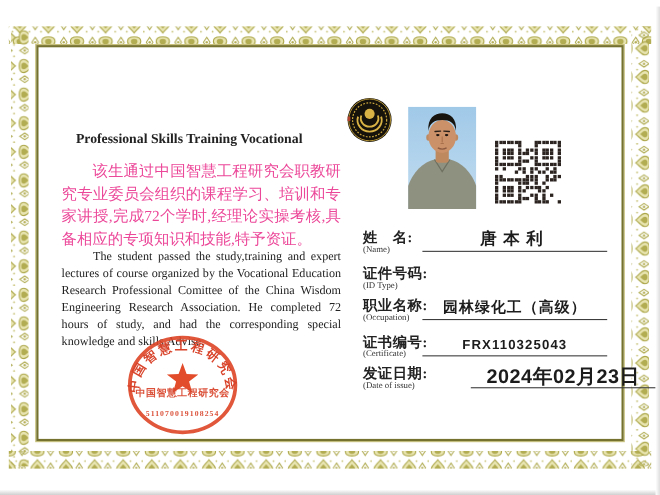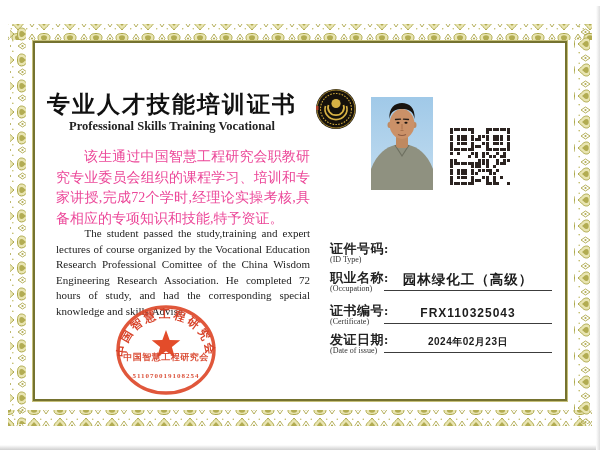--- a/index.html
+++ b/index.html
@@ -35,21 +35,21 @@
              letter-spacing:.5px;color:#222;white-space:nowrap;}
   .flabel-en{position:absolute;left:0;top:16px;width:60px;font-size:8px;color:#333;white-space:nowrap;}
   .fvalue{position:absolute;left:54px;top:0;width:168px;height:22px;line-height:24px;
           text-align:center;border-bottom:1.5px solid #3c3c3c;font-weight:bold;white-space:nowrap;}
   .v-serif{font-family:"Liberation Serif","DejaVu Serif",serif;}
   .v-sans{font-family:"Liberation Sans","DejaVu Sans",sans-serif;}
   .v-name{font-size:15px;letter-spacing:6px;}
   .v-id{font-size:15px;letter-spacing:.5px;}
   .v-occ{font-size:13.5px;letter-spacing:1px;}
   .v-cert{font-size:12px;letter-spacing:1px;}
-  .v-date{font-size:10px;letter-spacing:.5px;}
+  .v-date{font-size:18px;letter-spacing:.5px;margin-left:44px;}
 </style>
 </head>
 <body>
 
 <div class="page">
 
   <svg class="abs" width="600" height="450" viewBox="0 0 600 450" style="left:0;top:0;">
     <defs>
       <g id="motif">
         <path d="M8,2 C11,6 14,7 14,10.5 C14,13.5 11.5,14.5 8,14.5 C4.5,14.5 2,13.5 2,10.5 C2,7 5,6 8,2 Z" fill="#e9e5b2" stroke="#aba648" stroke-width="1"></path>
@@ -73,21 +73,20 @@
       </pattern>
     </defs>
     <rect x="8" y="24" width="584" height="16" fill="url(#bandTop)"></rect>
     <rect x="8" y="410" width="584" height="16" fill="url(#bandBottom)"></rect>
     <rect x="10" y="24" width="16" height="400" fill="url(#bandLeft)"></rect>
     <rect x="574" y="24" width="16" height="400" fill="url(#bandRight)"></rect>
     <rect x="32.5" y="40.5" width="535" height="361" fill="none" stroke="#c6c07a" stroke-width="1"></rect>
     <rect x="34" y="42" width="532" height="358" fill="none" stroke="#75722f" stroke-width="2"></rect>
   </svg>
 
-  <div class="abs title">专业人才技能培训证书</div>
   <div class="abs subtitle">Professional Skills Training Vocational</div>
   <div class="abs para-zh">该生通过中国智慧工程研究会职教研究专业委员会组织的课程学习、培训和专家讲授,完成72个学时,经理论实操考核,具备相应的专项知识和技能,特予资证。</div>
   <div class="abs para-en">The student passed the study,training and expert lectures of course organized by the Vocational Education Research Professional Comittee of the China Wisdom Engineering Research Association. He completed 72 hours of study, and had the corresponding special knowledge and skills.Advise.</div>
 
   <div class="abs seal">
     <svg width="104" height="94" viewBox="0 0 104 94">
       <ellipse cx="52" cy="47" rx="48" ry="43" fill="none" stroke="#dd4526" stroke-width="3.4" opacity="0.9"></ellipse>
       <path id="sealArc" d="M 13,62 A 40.5,37 0 1 1 91,62" fill="none"></path>
       <text font-size="11.5" font-weight="bold" fill="#d8432a" letter-spacing="2.5">
         <textPath href="#sealArc" startOffset="50%" text-anchor="middle">中国智慧工程研究会</textPath>
@@ -292,20 +291,25 @@
       <div class="qcell" style="left: 14.2px; top: 54.4px;"></div>
       <div class="qcell" style="left: 17.75px; top: 54.4px;"></div>
       <div class="qcell" style="left: 21.3px; top: 54.4px;"></div>
       <div class="qcell" style="left: 35.5px; top: 54.4px;"></div>
       <div class="qcell" style="left: 39.05px; top: 54.4px;"></div>
       <div class="qcell" style="left: 42.6px; top: 54.4px;"></div>
       <div class="qcell" style="left: 46.15px; top: 54.4px;"></div>
       <div class="qcell" style="left: 56.8px; top: 54.4px;"></div>
     </div>
 
+  <div class="frow" style="top:206px;">
+    <div class="flabel-zh">姓　名:</div>
+    <div class="flabel-en">(Name)</div>
+    <div class="fvalue v-serif v-name">唐本利</div>
+  </div>
   <div class="frow" style="top:239px;">
     <div class="flabel-zh">证件号码:</div>
     <div class="flabel-en">(ID Type)</div>
   </div>
   <div class="frow" style="top:268px;">
     <div class="flabel-zh">职业名称:</div>
     <div class="flabel-en">(Occupation)</div>
     <div class="fvalue v-serif v-occ">园林绿化工（高级）</div>
   </div>
   <div class="frow" style="top:301px;">

